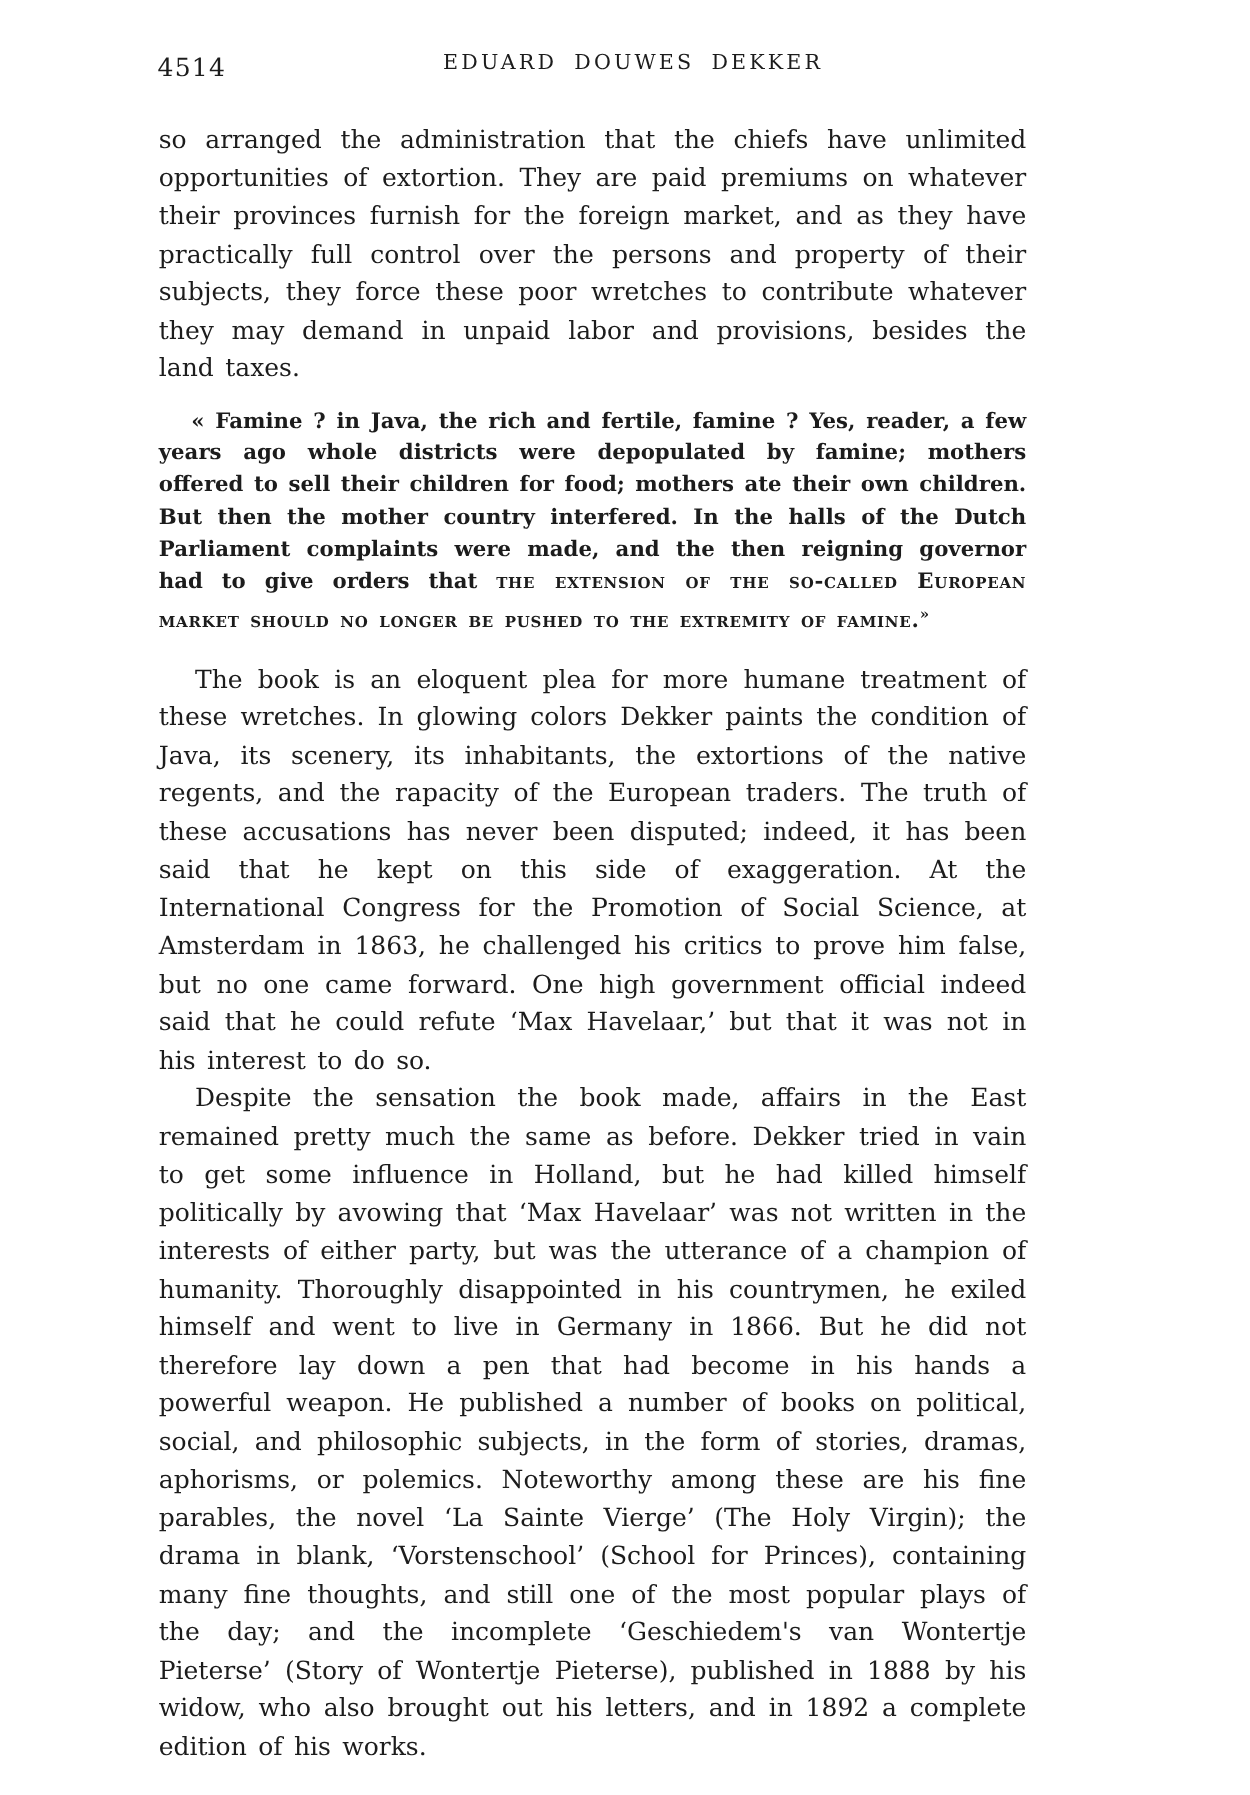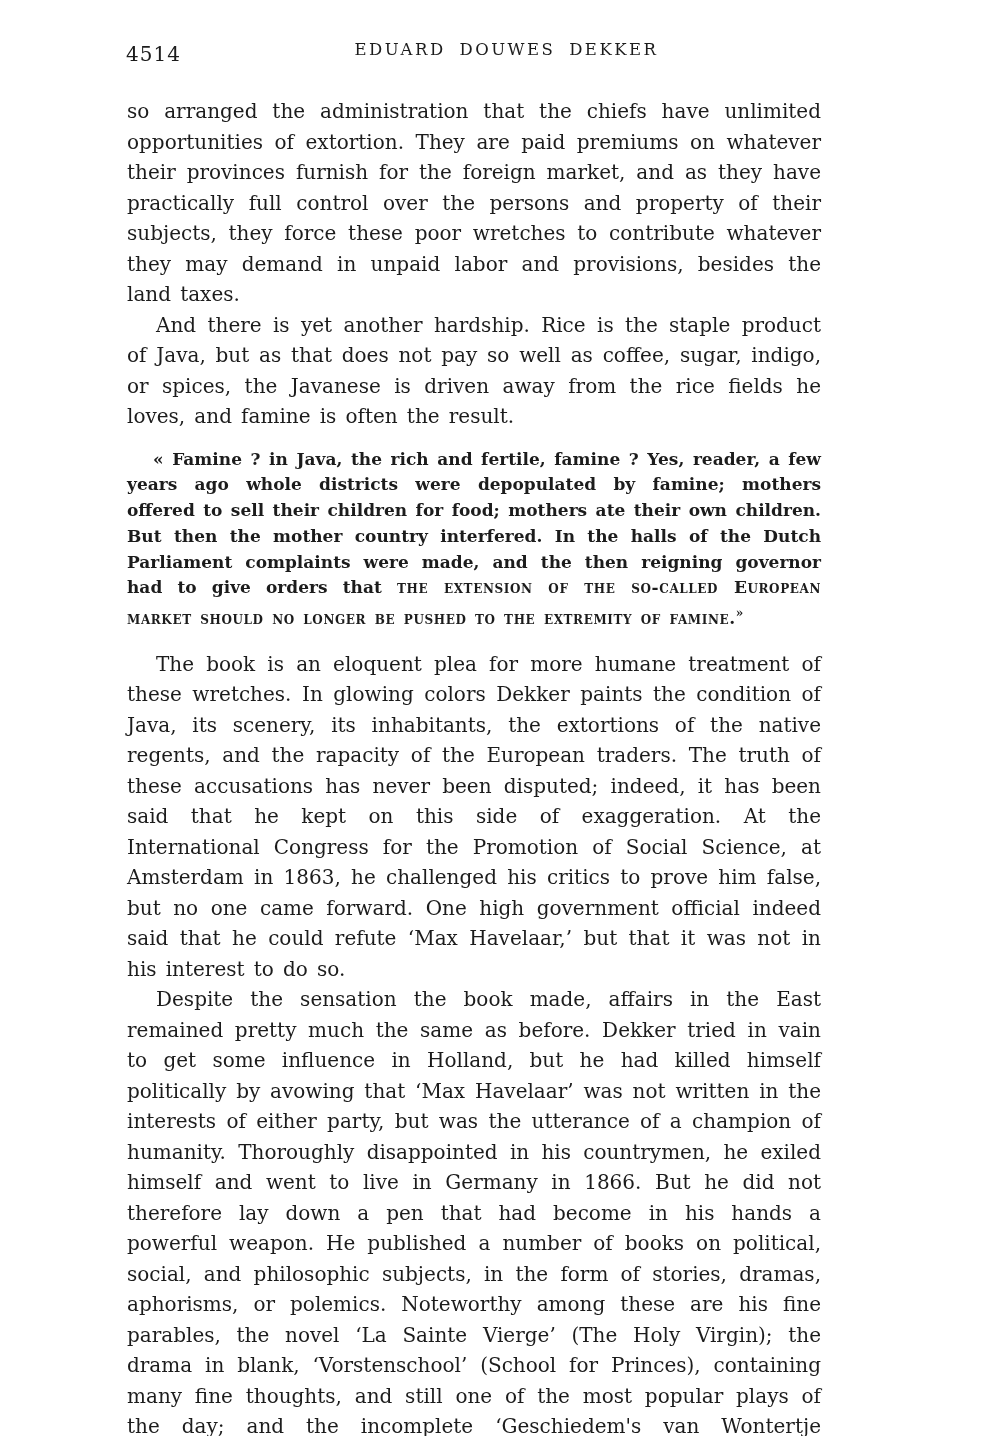--- a/index.html
+++ b/index.html
@@ -91,21 +91,20 @@
 
 <div class="page">
 
   <header class="page-header">
     <span class="page-number">4514</span>
     <span class="running-title">EDUARD DOUWES DEKKER</span>
   </header>
 
   <main class="text-block">
     <p class="body-para">so arranged the administration that the chiefs have unlimited opportunities of extortion.  They are paid premiums on whatever their provinces furnish for the foreign market, and as they have practically full control over the persons and property of their subjects, they force these poor wretches to contribute whatever they may demand in unpaid labor and provisions, besides the land taxes.</p>
-    <p class="body-para indented">And there is yet another hardship.  Rice is the staple product of Java, but as that does not pay so well as coffee, sugar, indigo, or spices, the Javanese is driven away from the rice fields he loves, and famine is often the result.</p>
 
     <div class="quote-block"><span>« Famine ? </span><span>in Java, the rich and fertile, famine ?  Yes, reader, a few years ago whole districts were depopulated by famine; mothers offered to sell their children for food; mothers ate their own children.  But then the mother country interfered.  In the halls of the Dutch Parliament complaints were made, and the then reigning governor had to give orders that </span><span class="smallcaps">the extension of the so-called European market should no longer be pushed to the extremity of famine.</span><span class="quote-close">»</span></div>
 
     <p class="body-para indented">The book is an eloquent plea for more humane treatment of these wretches.  In glowing colors Dekker paints the condition of Java, its scenery, its inhabitants, the extortions of the native regents, and the rapacity of the European traders.  The truth of these accusations has never been disputed; indeed, it has been said that he kept on this side of exaggeration.  At the International Congress for the Promotion of Social Science, at Amsterdam in 1863, he challenged his critics to prove him false, but no one came forward.  One high government official indeed said that he could refute ‘Max Havelaar,’ but that it was not in his interest to do so.</p>
     <p class="body-para indented">Despite the sensation the book made, affairs in the East remained pretty much the same as before.  Dekker tried in vain to get some influence in Holland, but he had killed himself politically by avowing that ‘Max Havelaar’ was not written in the interests of either party, but was the utterance of a champion of humanity.  Thoroughly disappointed in his countrymen, he exiled himself and went to live in Germany in 1866.  But he did not therefore lay down a pen that had become in his hands a powerful weapon.  He published a number of books on political, social, and philosophic subjects, in the form of stories, dramas, aphorisms, or polemics.  Noteworthy among these are his fine parables, the novel ‘La Sainte Vierge’ (The Holy Virgin); the drama in blank, ‘Vorstenschool’ (School for Princes), containing many fine thoughts, and still one of the most popular plays of the day; and the incomplete ‘Geschiedem's van Wontertje Pieterse’ (Story of Wontertje Pieterse), published in 1888 by his widow, who also brought out his letters, and in 1892 a complete edition of his works.</p>
   </main>
 
   <div class="ink-speck"></div>
 
   <div class="edge-artifact">

